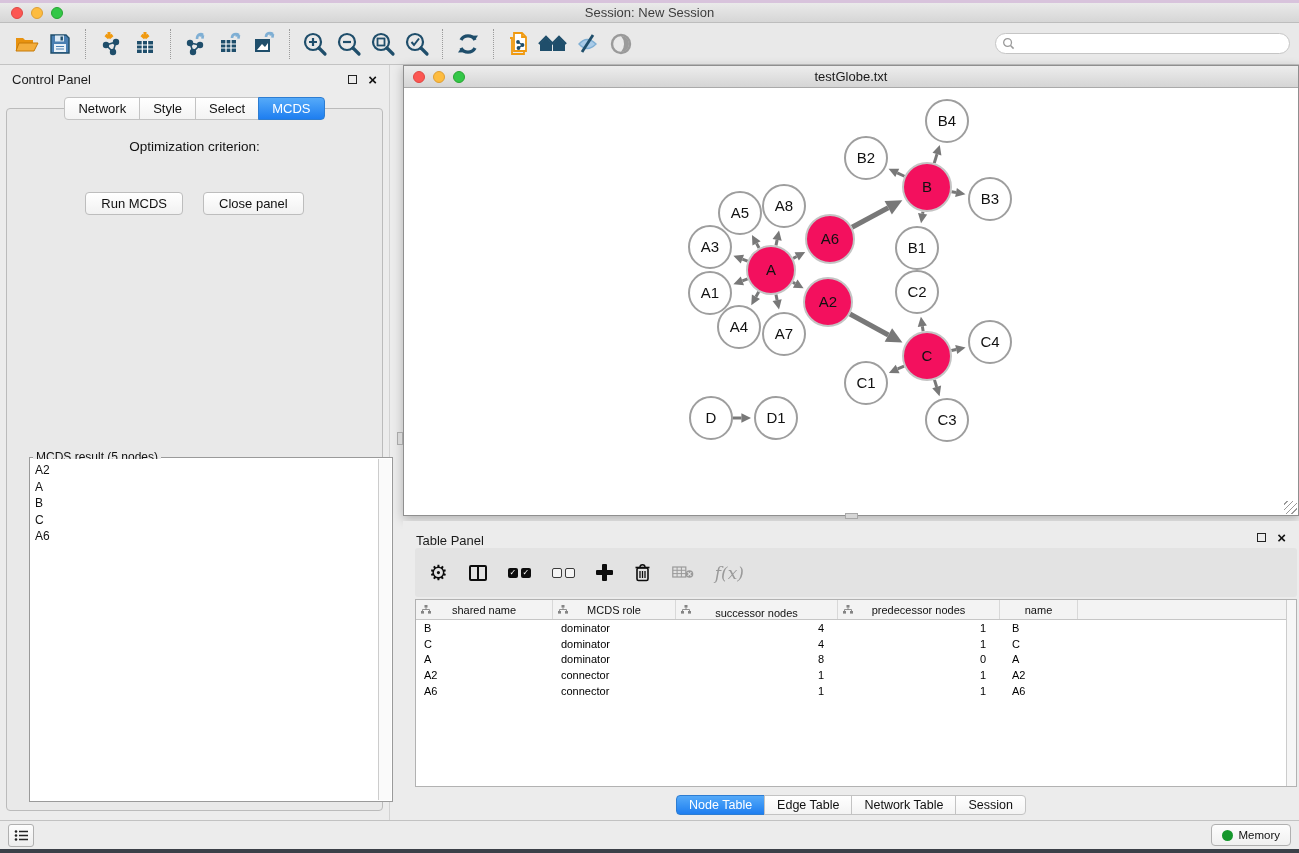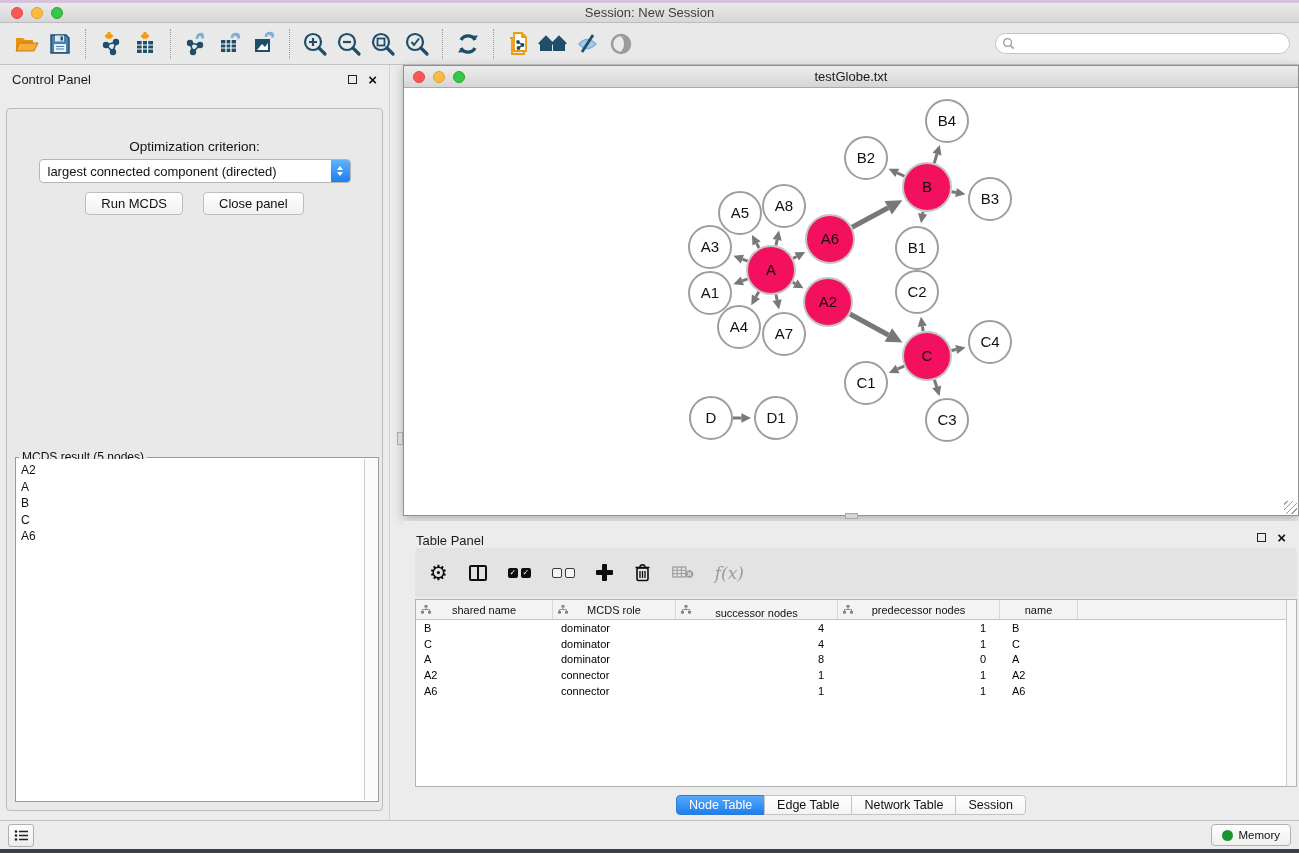--- a/index.html
+++ b/index.html
@@ -43,21 +43,21 @@
   #opt-label { position:absolute; top:30px; width:100%; text-align:center; font-size:13.5px; color:#111; }
   .mac-select { position:absolute; top:50px; left:50%; transform:translateX(-50%); width:312px; height:24px; background:#fff;
                 border:1px solid #b5b5b5; border-radius:4px; display:flex; align-items:stretch; overflow:hidden; }
   .mac-select .val { flex:1; display:flex; align-items:center; padding-left:8px; font-size:13px; color:#111; white-space:nowrap; }
   .stepper { width:19px; background:linear-gradient(#60b1fa,#1e7ef0); display:flex; flex-direction:column; align-items:center; justify-content:center; gap:2px; }
   .tri-up { width:0; height:0; border-left:3.5px solid transparent; border-right:3.5px solid transparent; border-bottom:4.5px solid #fff; }
   .tri-dn { width:0; height:0; border-left:3.5px solid transparent; border-right:3.5px solid transparent; border-top:4.5px solid #fff; }
   #cp-buttons { position:absolute; top:83px; width:100%; display:flex; justify-content:center; gap:20px; }
   .mac-btn { background:linear-gradient(#ffffff,#f1f1f1); border:1px solid #bdbdbd; border-radius:4px; padding:3px 15px;
              font-size:13px; color:#111; }
-  #result-fieldset { position:absolute; left:8px; top:348px; width:364px; height:345px; border:1px solid #9a9a9a; background:#fff; }
+  #result-fieldset { position:absolute; left:22px; top:348px; width:364px; height:345px; border:1px solid #9a9a9a; background:#fff; }
   #result-legend { position:absolute; top:-8px; left:3px; background:#e9e9e9; padding:0 3px; font-size:12px; color:#111; }
   #result-list { position:absolute; inset:1px 14px 1px 1px; background:#fff; padding:3px 0 0 4px; font-size:12px; color:#111; }
   .result-item { line-height:16.5px; }
   #result-scroll { position:absolute; top:1px; bottom:1px; right:1px; width:13px; background:#fafafa; border-left:1px solid #ccc; }
 
   
   #net-window { position:absolute; left:403px; top:0; width:896px; height:451px; background:#fff;
                 border:1px solid #8f8f8f; box-shadow:0 3px 10px rgba(0,0,0,0.25); }
   #net-titlebar { height:22px; background:linear-gradient(#ededed,#d5d5d5); border-bottom:1px solid #aaa;
                   display:flex; align-items:center; justify-content:center; font-size:13px; color:#1a1a1a; position:relative; }
@@ -259,29 +259,28 @@
 <div id="main">
 
   <div id="control-panel">
     <div id="cp-header">
       <span>Control Panel</span>
       <span class="panel-ctrls">
         <span class="float-box"></span>
         <span class="close-x">×</span>
       </span>
     </div>
+    <div id="cp-tabs">
+        <div class="tab">Network</div>
+        <div class="tab">Style</div>
+        <div class="tab">Select</div>
+        <div class="tab sel">MCDS</div>
+      </div>
     <div id="cp-body">
       <div id="opt-label">Optimization criterion:</div>
-      <div class="mac-select">
-        <span class="val">largest connected component (directed)</span>
-        <span class="stepper">
-          <span class="tri-up"></span>
-            <span class="tri-dn"></span>
-        </span>
-      </div>
       <div id="cp-buttons">
         <button class="mac-btn">Run MCDS</button>
         <button class="mac-btn">Close panel</button>
       </div>
       <div id="result-fieldset">
         <span id="result-legend">MCDS result (5 nodes)</span>
         <div id="result-list">
             <div class="result-item">A2</div>
             <div class="result-item">A</div>
             <div class="result-item">B</div>

